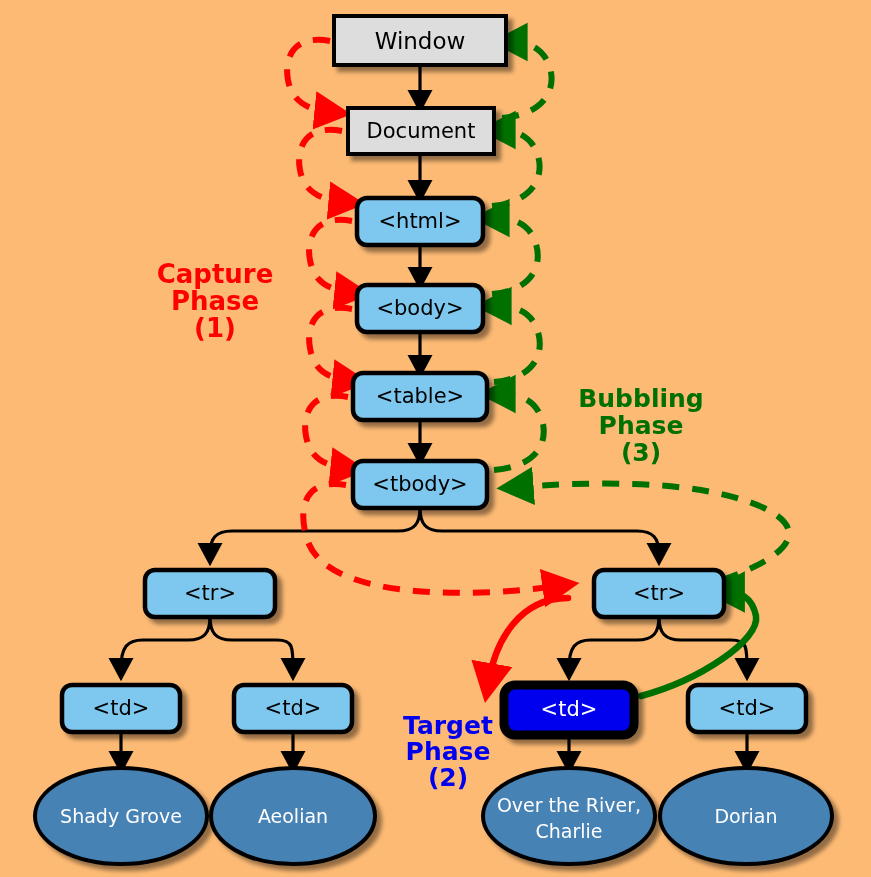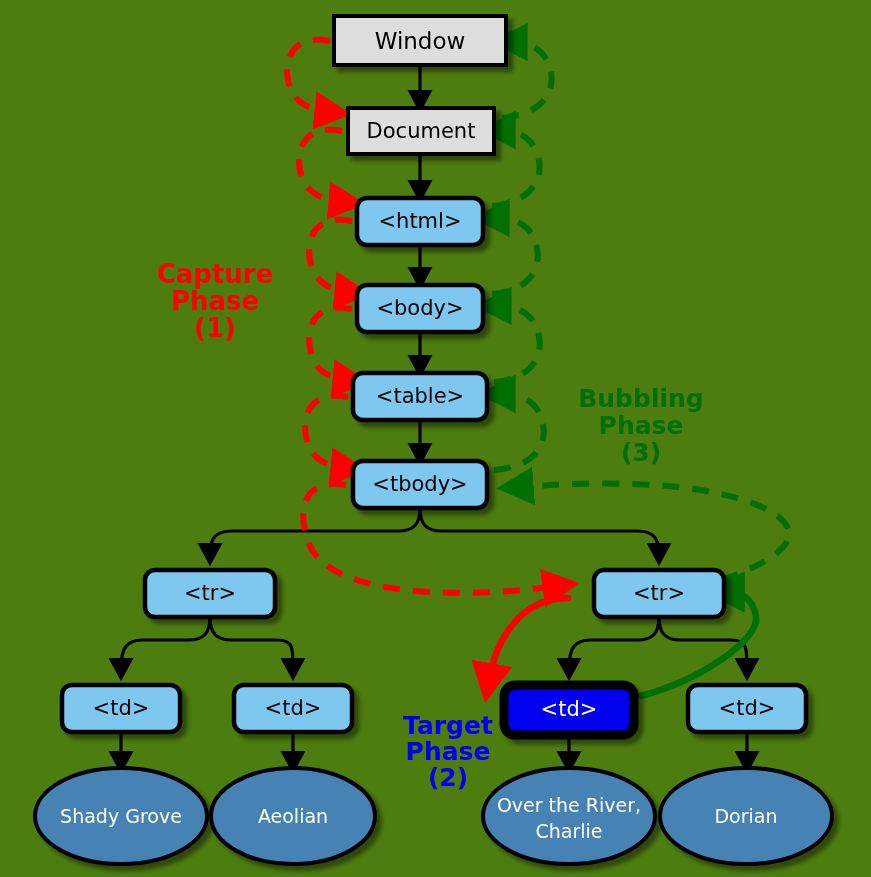--- a/index.html
+++ b/index.html
@@ -7,21 +7,21 @@
     padding: 0;
     background: #ffffff;
   }
   body {
     font-family: "DejaVu Sans", sans-serif;
   }
   #diagram-root {
     position: relative;
     width: 871px;
     height: 877px;
-    background: #4d7c0f;
+    background: #fdba74;
     overflow: hidden;
   }
   svg.layer {
     position: absolute;
     left: 0;
     top: 0;
     width: 871px;
     height: 877px;
   }
   .node-label {

